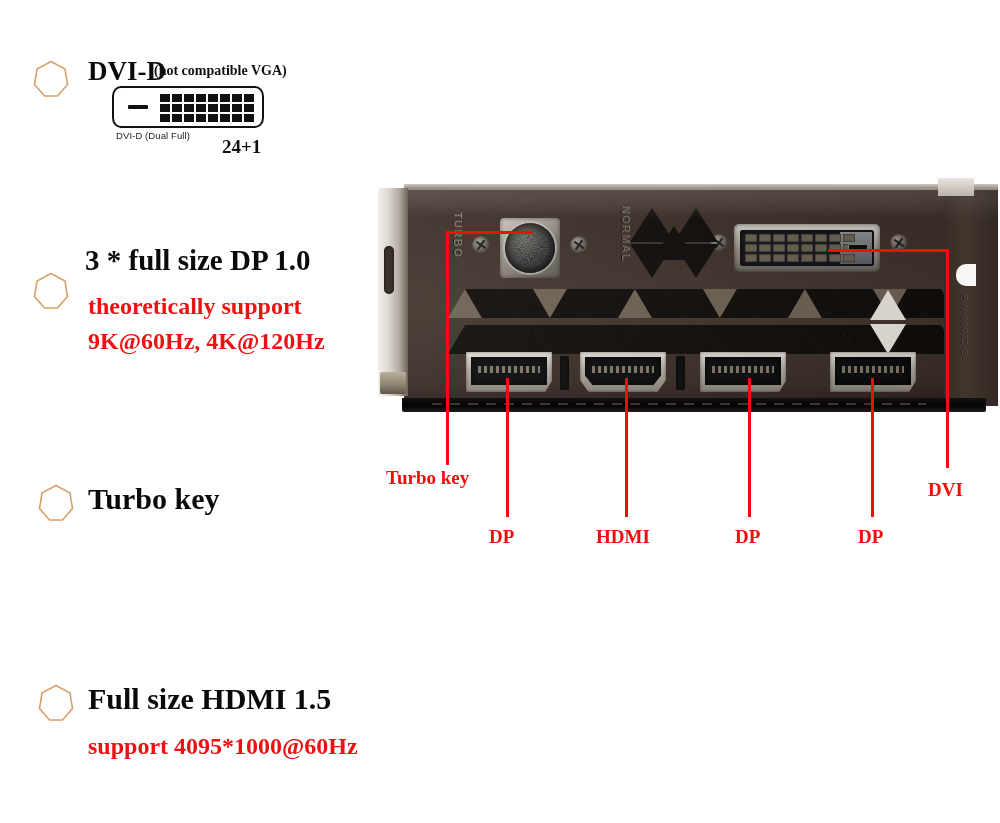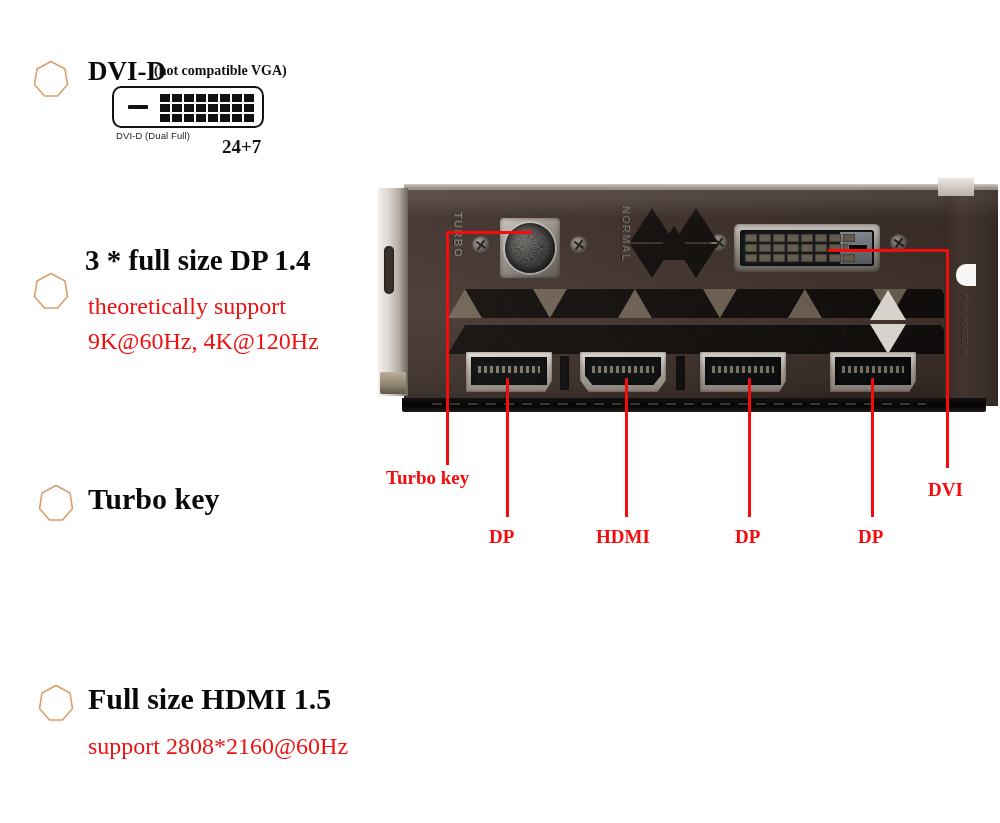--- a/index.html
+++ b/index.html
@@ -20,21 +20,21 @@
   .hept svg{display:block;width:36px;height:38px;}
 
   
   .title-black{
     font-family:"Liberation Serif", serif;
     font-weight:bold;color:#0a0a0a;
     white-space:nowrap;line-height:1;
   }
   .sub-red{
     font-family:"Liberation Serif", serif;
-    font-weight:normal;color:#ee1111;
+    font-weight:bold;color:#ee1111;
     white-space:nowrap;line-height:1.18;
   }
   .small-note{
     font-family:"Liberation Serif", serif;
     font-weight:bold;color:#111;
     white-space:nowrap;
   }
 
   
   #dvi-diagram{left:112px;top:86px;width:152px;height:42px;}
@@ -335,51 +335,51 @@
       <i></i>
       <i></i>
       <i></i>
       <i></i>
       <i></i>
       <i></i>
       <i></i>
     </div>
 </div>
 <div class="dvi-caption">DVI-D (Dual Full)</div>
-<div class="dvi-count">24+7</div>
+<div class="dvi-count">24+1</div>
 
 <div class="abs" style="left:33px;top:272px;">
   <span class="hept">
     <svg viewBox="0 0 36 38">
         <polygon points="18,1.5 32,9 34.5,24.5 24.5,36 11.5,36 1.5,24.5 4,9" fill="none" stroke="#d9a06a" stroke-width="1.6"></polygon>
       </svg>
   </span>
 </div>
-<div class="abs title-black" style="left:85px;top:246px;font-size:29px;">3 * full size DP 1.4</div>
+<div class="abs title-black" style="left:85px;top:246px;font-size:29px;">3 * full size DP 1.0</div>
 <div class="abs sub-red" style="left:88px;top:292px;font-size:24px;">theoretically support</div>
 <div class="abs sub-red" style="left:88px;top:327px;font-size:24px;">9K@60Hz, 4K@120Hz</div>
 
 <div class="abs" style="left:38px;top:484px;">
   <span class="hept">
     <svg viewBox="0 0 36 38">
         <polygon points="18,1.5 32,9 34.5,24.5 24.5,36 11.5,36 1.5,24.5 4,9" fill="none" stroke="#d9a06a" stroke-width="1.6"></polygon>
       </svg>
   </span>
 </div>
 <div class="abs title-black" style="left:88px;top:484px;font-size:30px;">Turbo key</div>
 
 <div class="abs" style="left:38px;top:684px;">
   <span class="hept">
     <svg viewBox="0 0 36 38">
         <polygon points="18,1.5 32,9 34.5,24.5 24.5,36 11.5,36 1.5,24.5 4,9" fill="none" stroke="#d9a06a" stroke-width="1.6"></polygon>
       </svg>
   </span>
 </div>
 <div class="abs title-black" style="left:88px;top:684px;font-size:30px;">Full size HDMI 1.5</div>
-<div class="abs sub-red" style="left:88px;top:732px;font-size:24px;">support 2808*2160@60Hz</div>
+<div class="abs sub-red" style="left:88px;top:732px;font-size:24px;">support 4095*1000@60Hz</div>
 
 <div class="abs" id="gpu-photo">
   <div class="photo-bg"></div>
 
   <div class="rail-top"></div>
 
   <div class="bracket">
 
     <div class="emboss-turbo">TURBO</div>
     <div class="emboss-normal">NORMAL</div>

